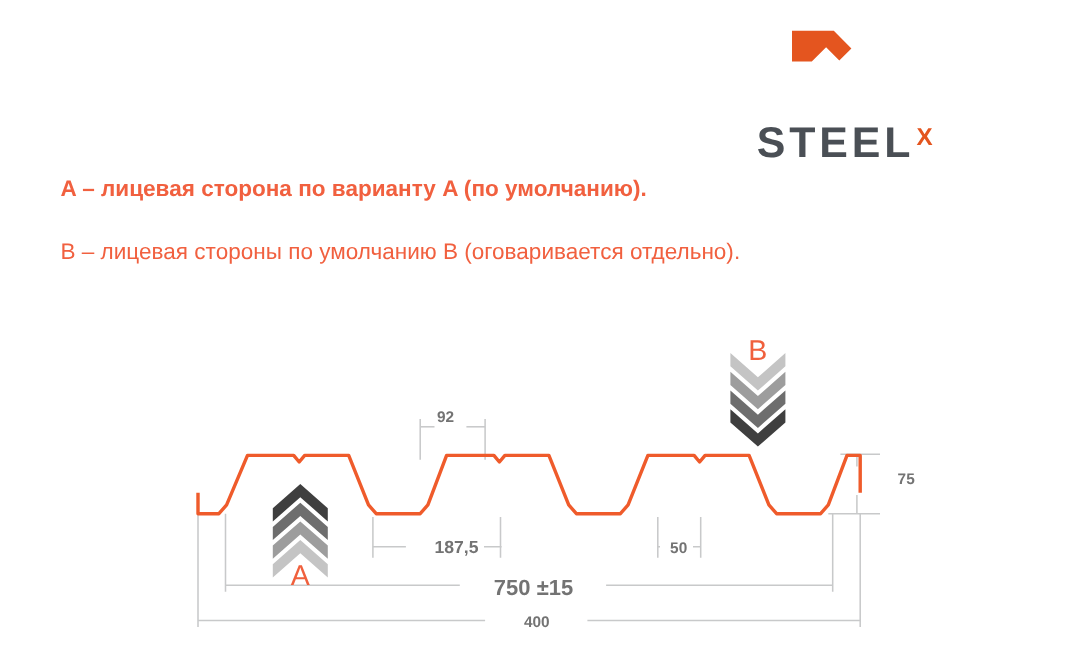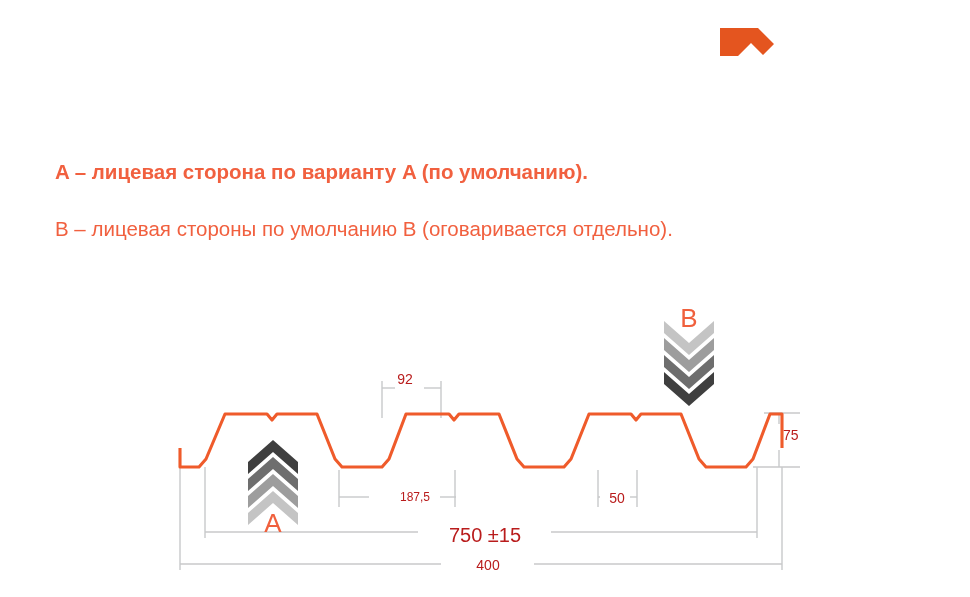--- a/index.html
+++ b/index.html
@@ -93,29 +93,29 @@
     text-align: center;
     width: 40px;
   }
   #marker-a-label { left: 253px; top: 508px; }
   #marker-b-label { left: 669px; top: 303px; }
 
   
   .dim-text {
     position: absolute;
     font-family: "Liberation Sans", sans-serif;
-    font-weight: normal;
-    color: #b91c1c;
+    font-weight: bold;
+    color: #737373;
     text-align: center;
     white-space: nowrap;
   }
   #dim-92      { left: 375px; top: 371px; width: 60px; font-size: 14px; }
-  #dim-1875    { left: 370px; top: 490px; width: 90px; font-size: 12px; }
+  #dim-1875    { left: 370px; top: 490px; width: 90px; font-size: 16px; }
   #dim-50      { left: 587px; top: 490px; width: 60px; font-size: 14px; }
-  #dim-75      { left: 783px; top: 427px; width: 40px; font-size: 14px; text-align: left; }
+  #dim-75      { left: 783px; top: 427px; width: 40px; font-size: 14px; text-align: left; padding-left: 33px; }
   #dim-750     { left: 420px; top: 524px; width: 130px; font-size: 20px; }
   #dim-800     { left: 443px; top: 557px; width: 90px; font-size: 14px; }
 </style>
 </head>
 <body>
 
 <div id="logo-block">
 
   <div id="logo-mark">
     <svg viewBox="0 0 120 92" width="120" height="92">
@@ -169,20 +169,24 @@
 
         <polygon points="116,14 78,14 62,30 73,41 85,29 98,42 116,42" opacity="0"></polygon>
 
         <polygon points="116,14 80,14 60,34 48,46 37,58 4,58 4,78 45,78 62,61 73,50 84,39 116,39" opacity="0"></polygon>
 
         <polygon points="116,14 82,14 66,30 77,41 88,30 100,42 116,42" opacity="0"></polygon>
       </g>
     </svg>
   </div>
 
+  <div id="logo-wordmark">
+    <span id="logo-steel-text">STEEL</span>
+    <span id="logo-x-sup">X</span>
+  </div>
 </div>
 
 <div class="desc-line" id="desc-line-a">A – лицевая сторона по варианту A (по умолчанию).</div>
 <div class="desc-line" id="desc-line-b">B – лицевая стороны по умолчанию B (оговаривается отдельно).</div>
 
 <svg id="drawing" viewBox="0 0 970 597">
 
   <g stroke="#c8c9ca" stroke-width="1.4" fill="none">
 
     <line x1="382" y1="381" x2="382" y2="418"></line>

